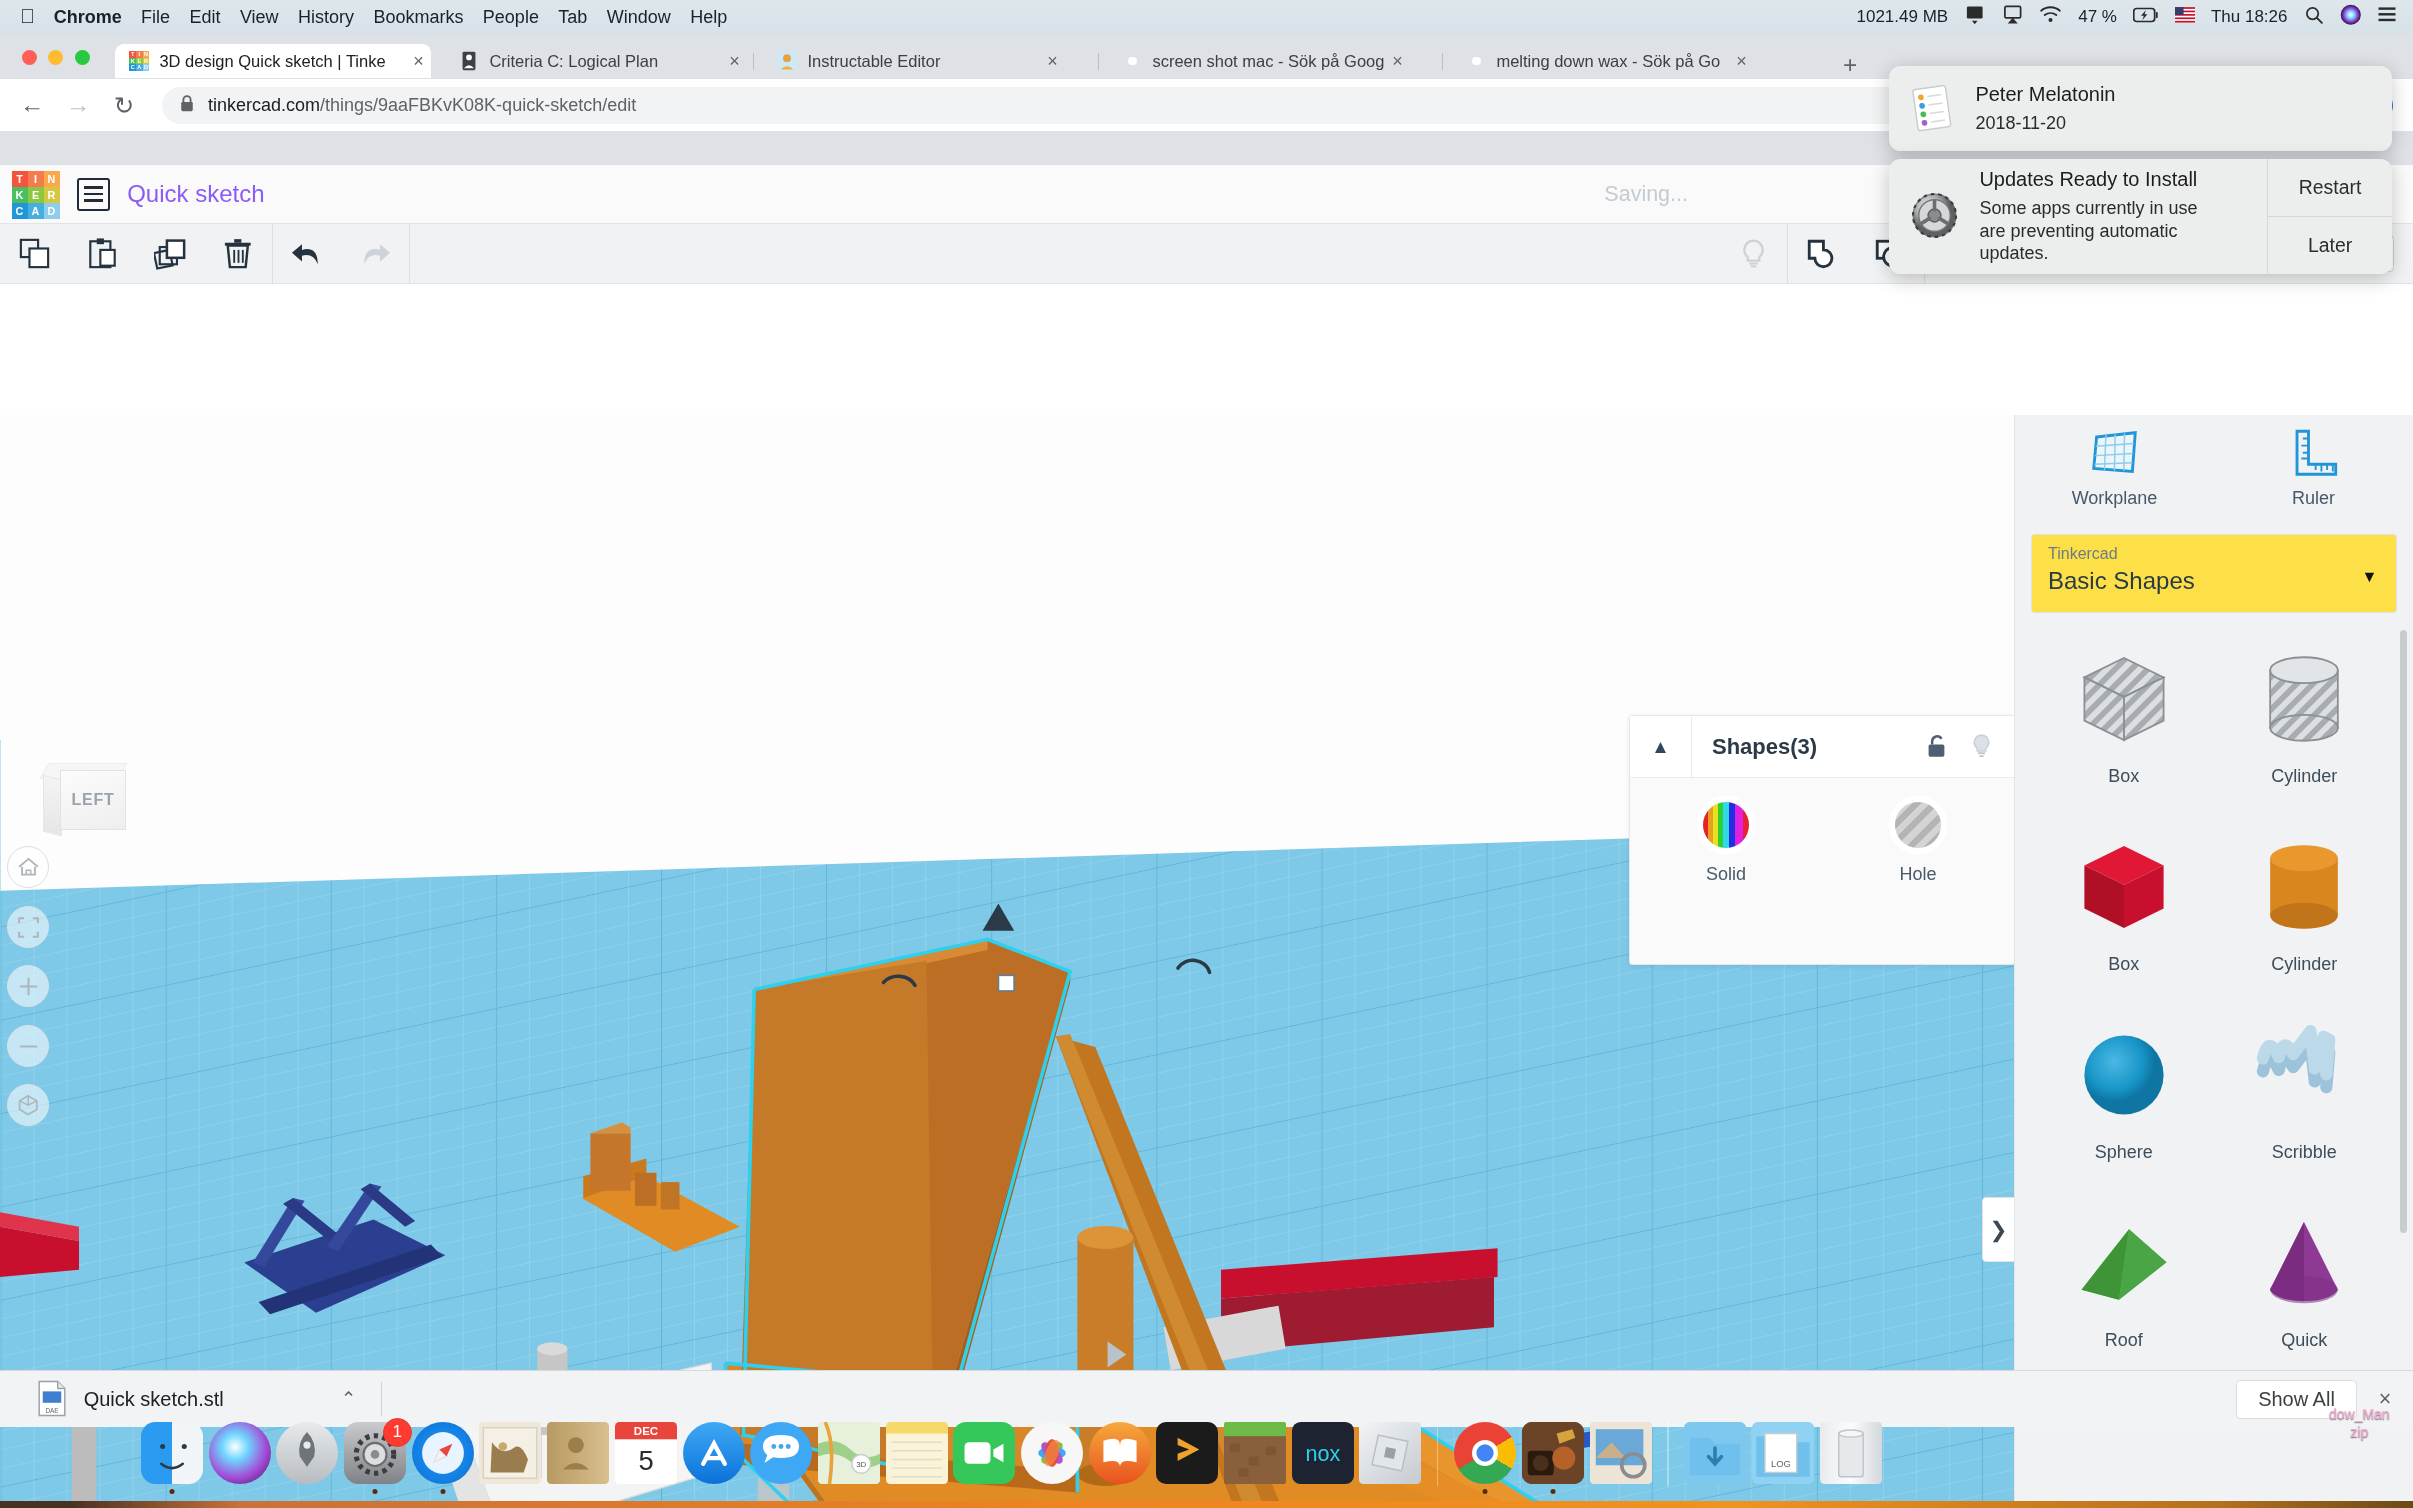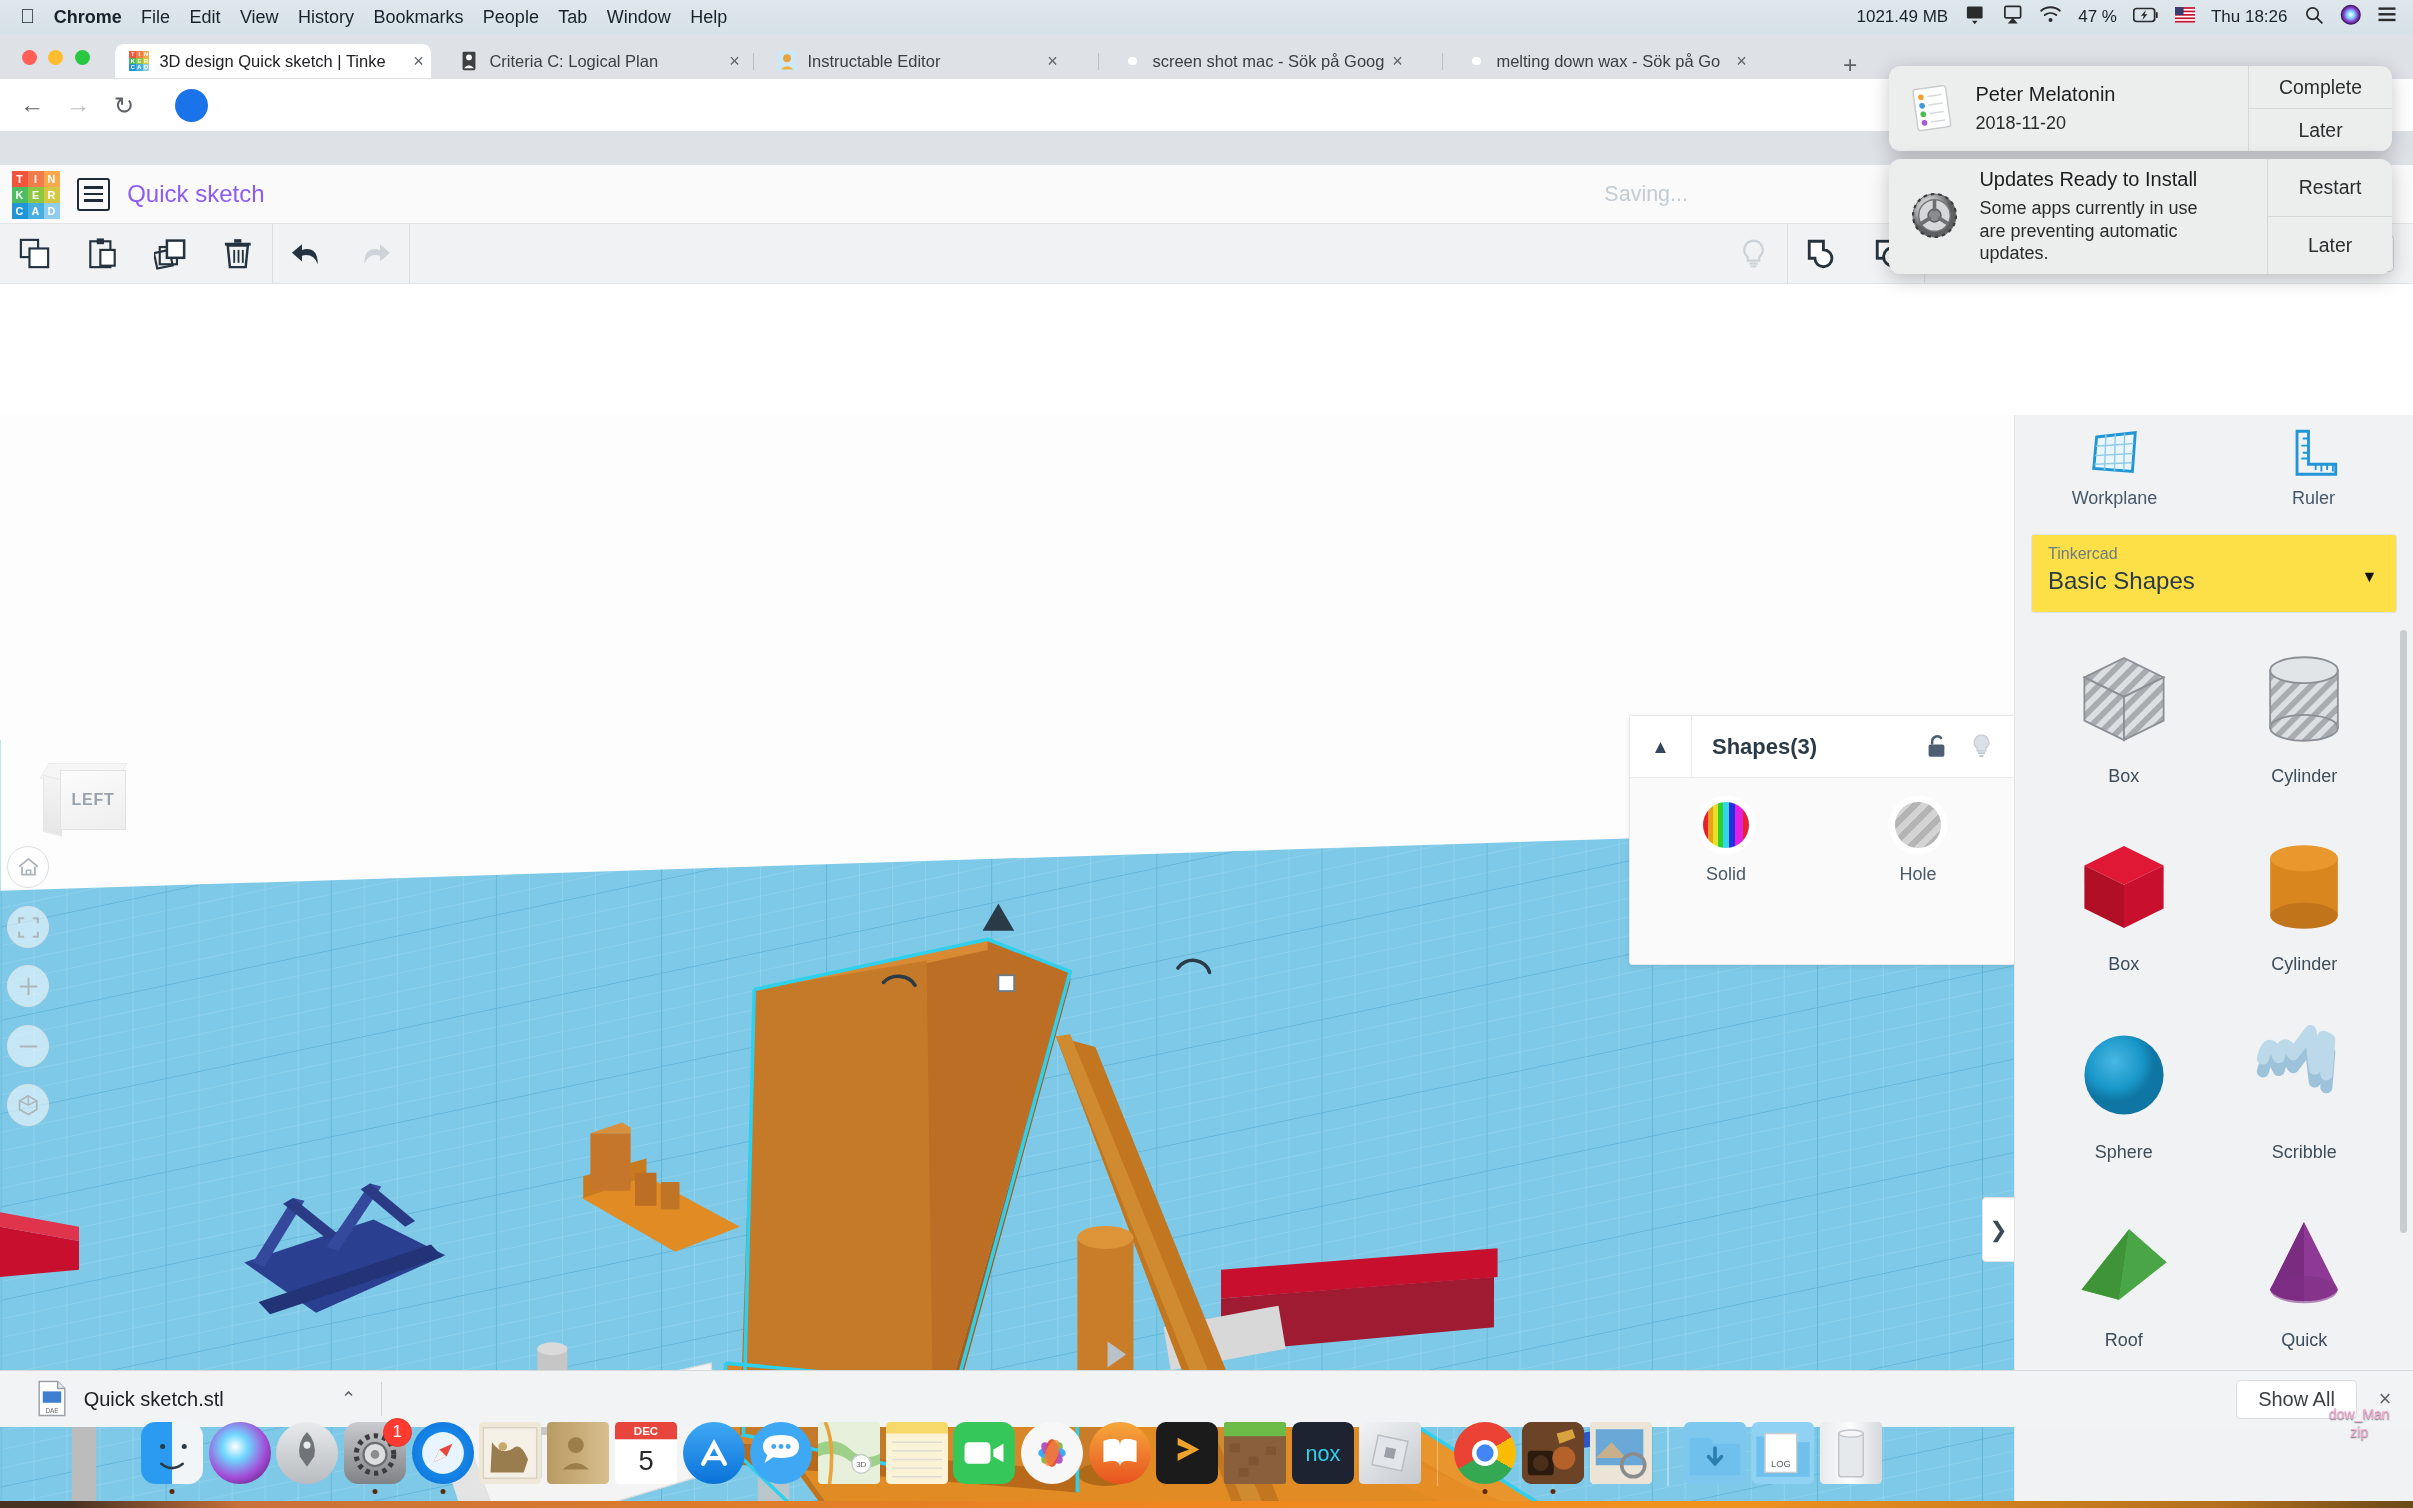--- a/index.html
+++ b/index.html
@@ -353,20 +353,30 @@
       <span class="tclose">×</span>
     </div>
 
     <span class="newtab" style="left:1843px;">+</span>
   </div>
 
   <div id="addrbar">
     <span class="navico">←</span>
     <span class="navico dim">→</span>
     <span class="navico">↻</span>
+    <div id="omnibox">
+      <span class="lock">
+        <svg width="16" height="18.7" viewBox="0 0 22 26">
+            <rect x="3" y="11" width="16" height="13" rx="2" fill="#5f6368"></rect>
+            <path d="M6 11 V8 a5 5 0 0 1 10 0 V11" fill="none" stroke="#5f6368" stroke-width="2.6"></path>
+          </svg>
+      </span>
+      <span>tinkercad.com</span>
+        <span class="url-dim">/things/9aaFBKvK08K-quick-sketch/edit</span>
+    </div>
     <div class="chrome-right">
       <span class="avatar-blue"></span>
     </div>
   </div>
 
   <div id="tcapp">
 
     <div id="tchead">
       <span class="tc-logo">
         <i style="background:#f4543c">T</i>
@@ -834,21 +844,21 @@
       </span>
       <span id="dl-name">Quick sketch.stl</span>
       <span id="dl-caret">⌃</span>
     </div>
     <span id="dl-sep"></span>
     <span id="showall">Show All</span>
     <span id="dl-close">×</span>
   </div>
 </div>
 
-<div class="notif" style="left:1889px; top:66px; width:503px; height:85px;">
+<div class="notif" style="left:1889px; top:66px; width:503px; height:85px;flex-direction:column;">
   <div class="notif-body">
     <span>
       <svg width="49" height="50" viewBox="0 0 68 70">
           <g transform="rotate(-8 34 35)">
             <rect x="10" y="6" width="46" height="58" rx="4" fill="#fff" stroke="#c9ccce" stroke-width="2"></rect>
             <circle cx="20" cy="18" r="4" fill="#f4a32c"></circle>
             <circle cx="20" cy="30" r="4" fill="#3f9ddd"></circle>
             <circle cx="20" cy="42" r="4" fill="#4cba52"></circle>
             <circle cx="20" cy="54" r="4" fill="#a45fd0"></circle>
             <g stroke="#d8dadd" stroke-width="2">

